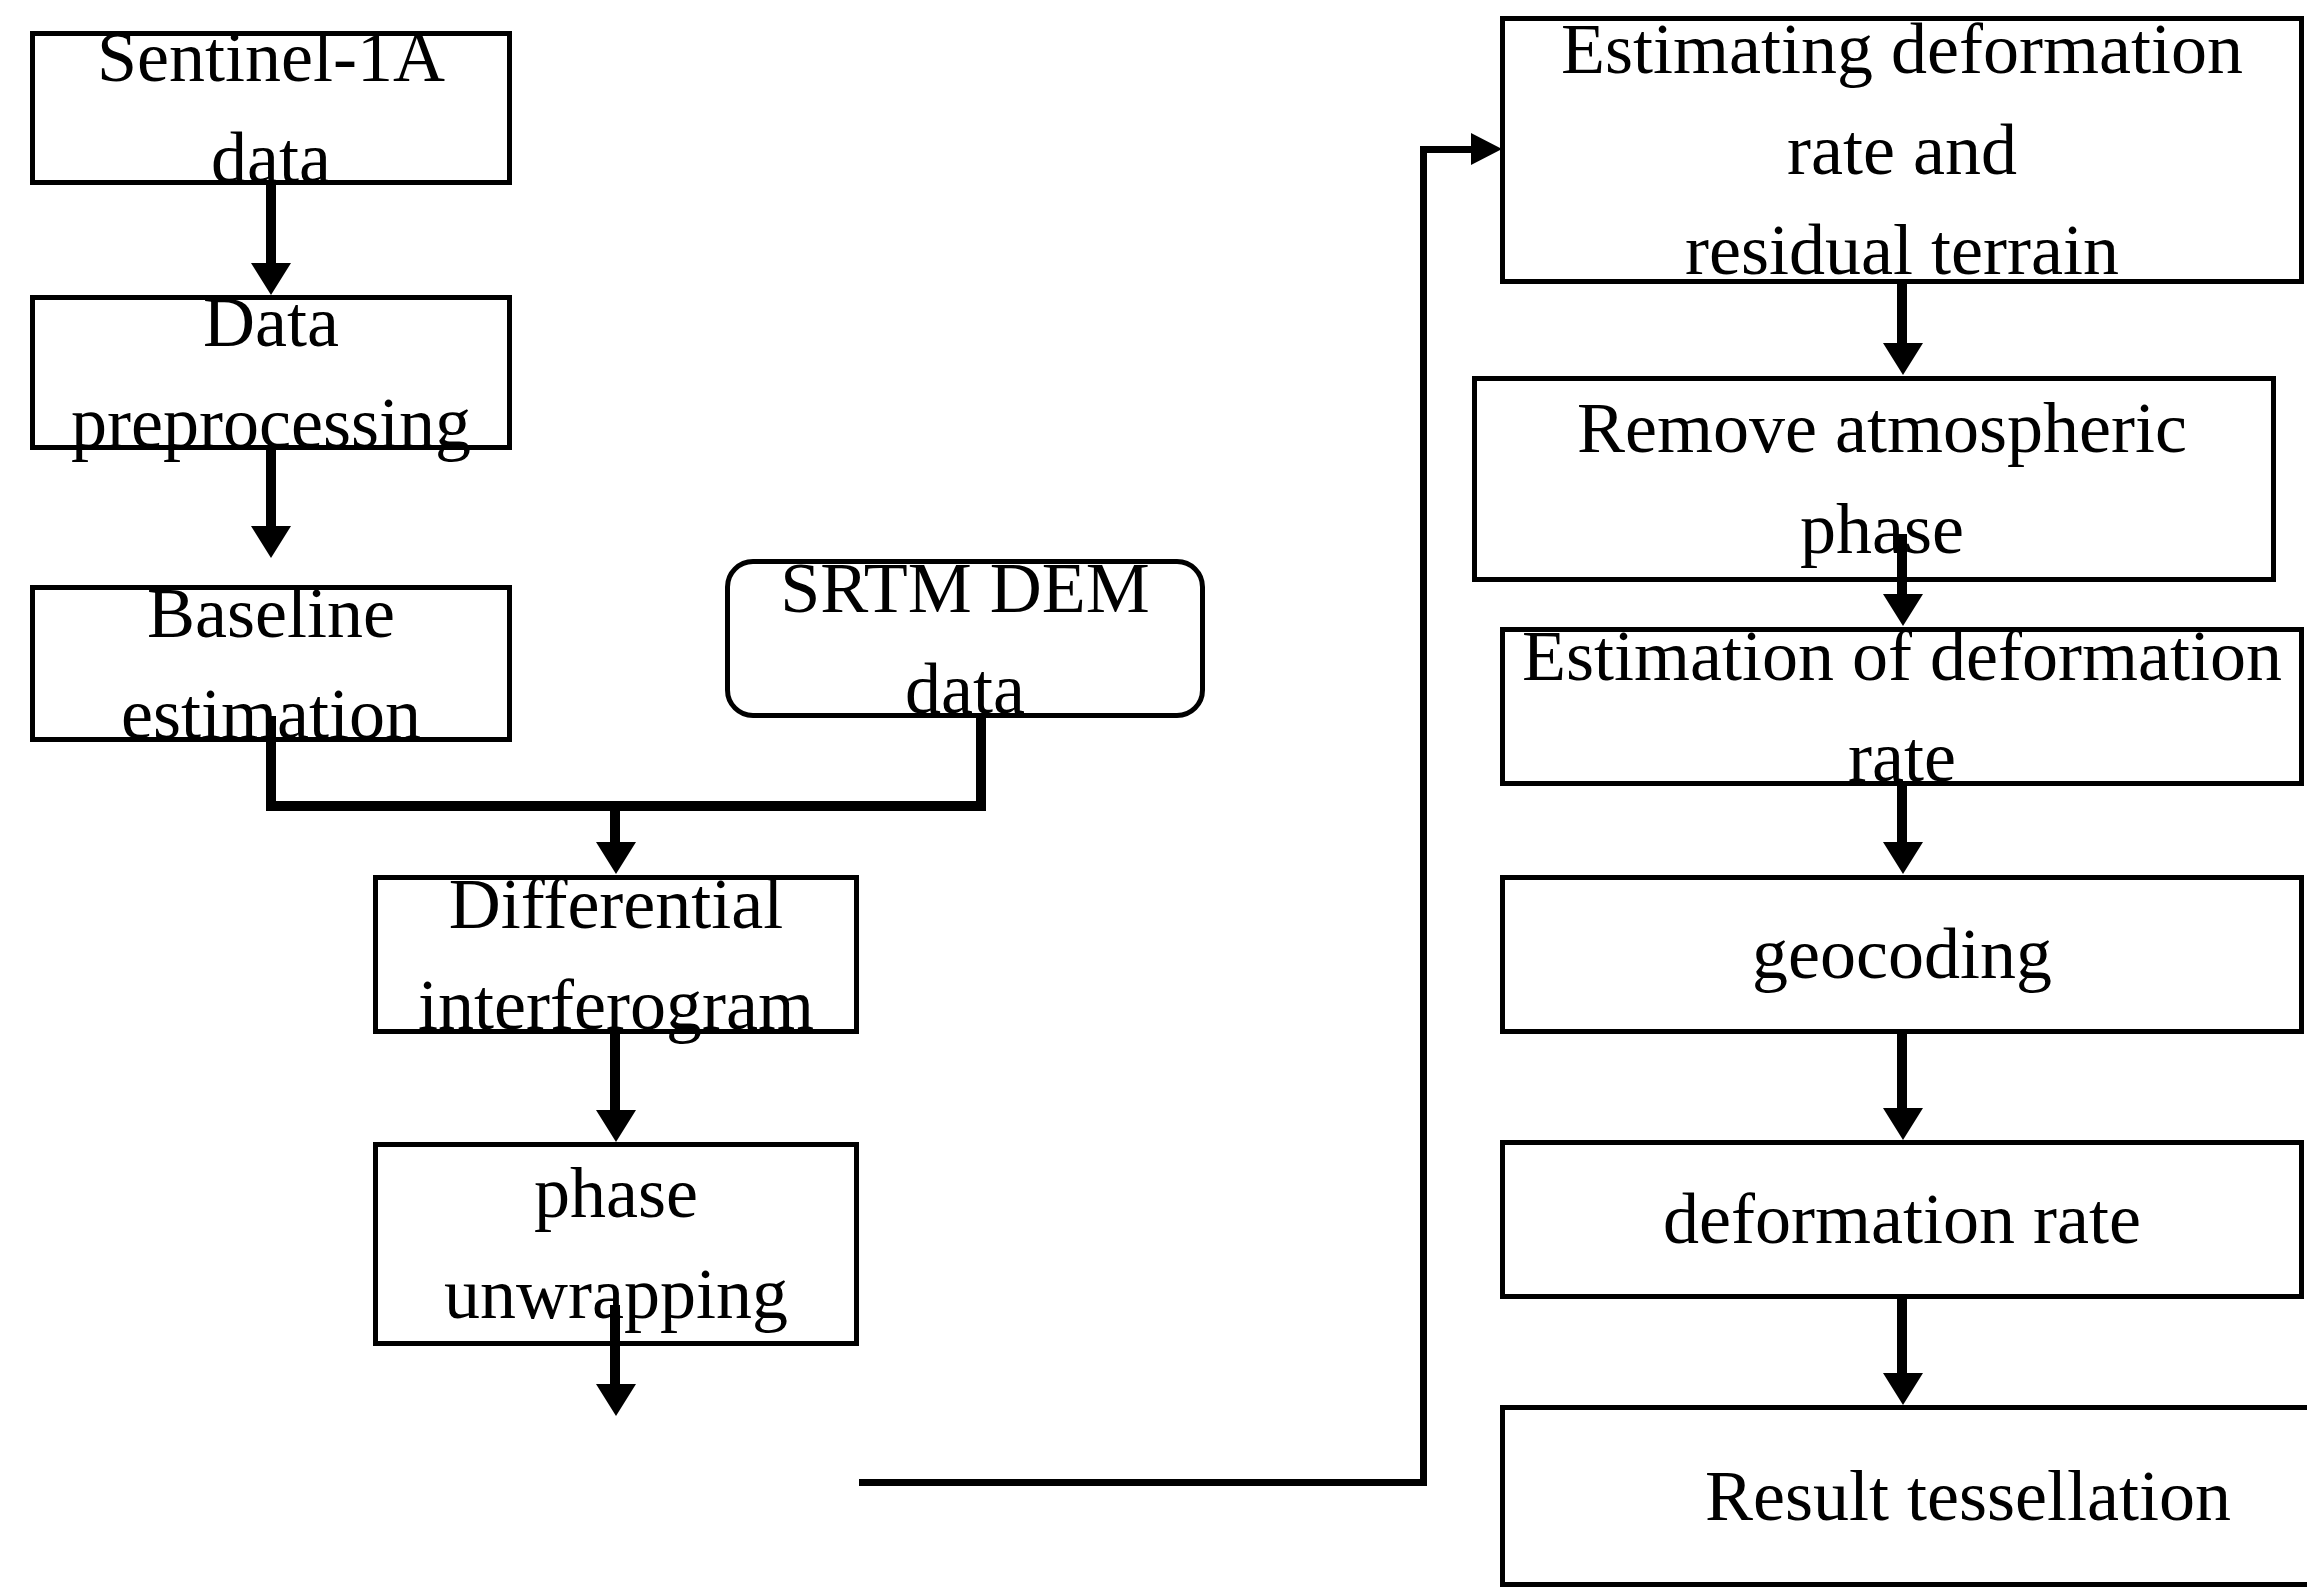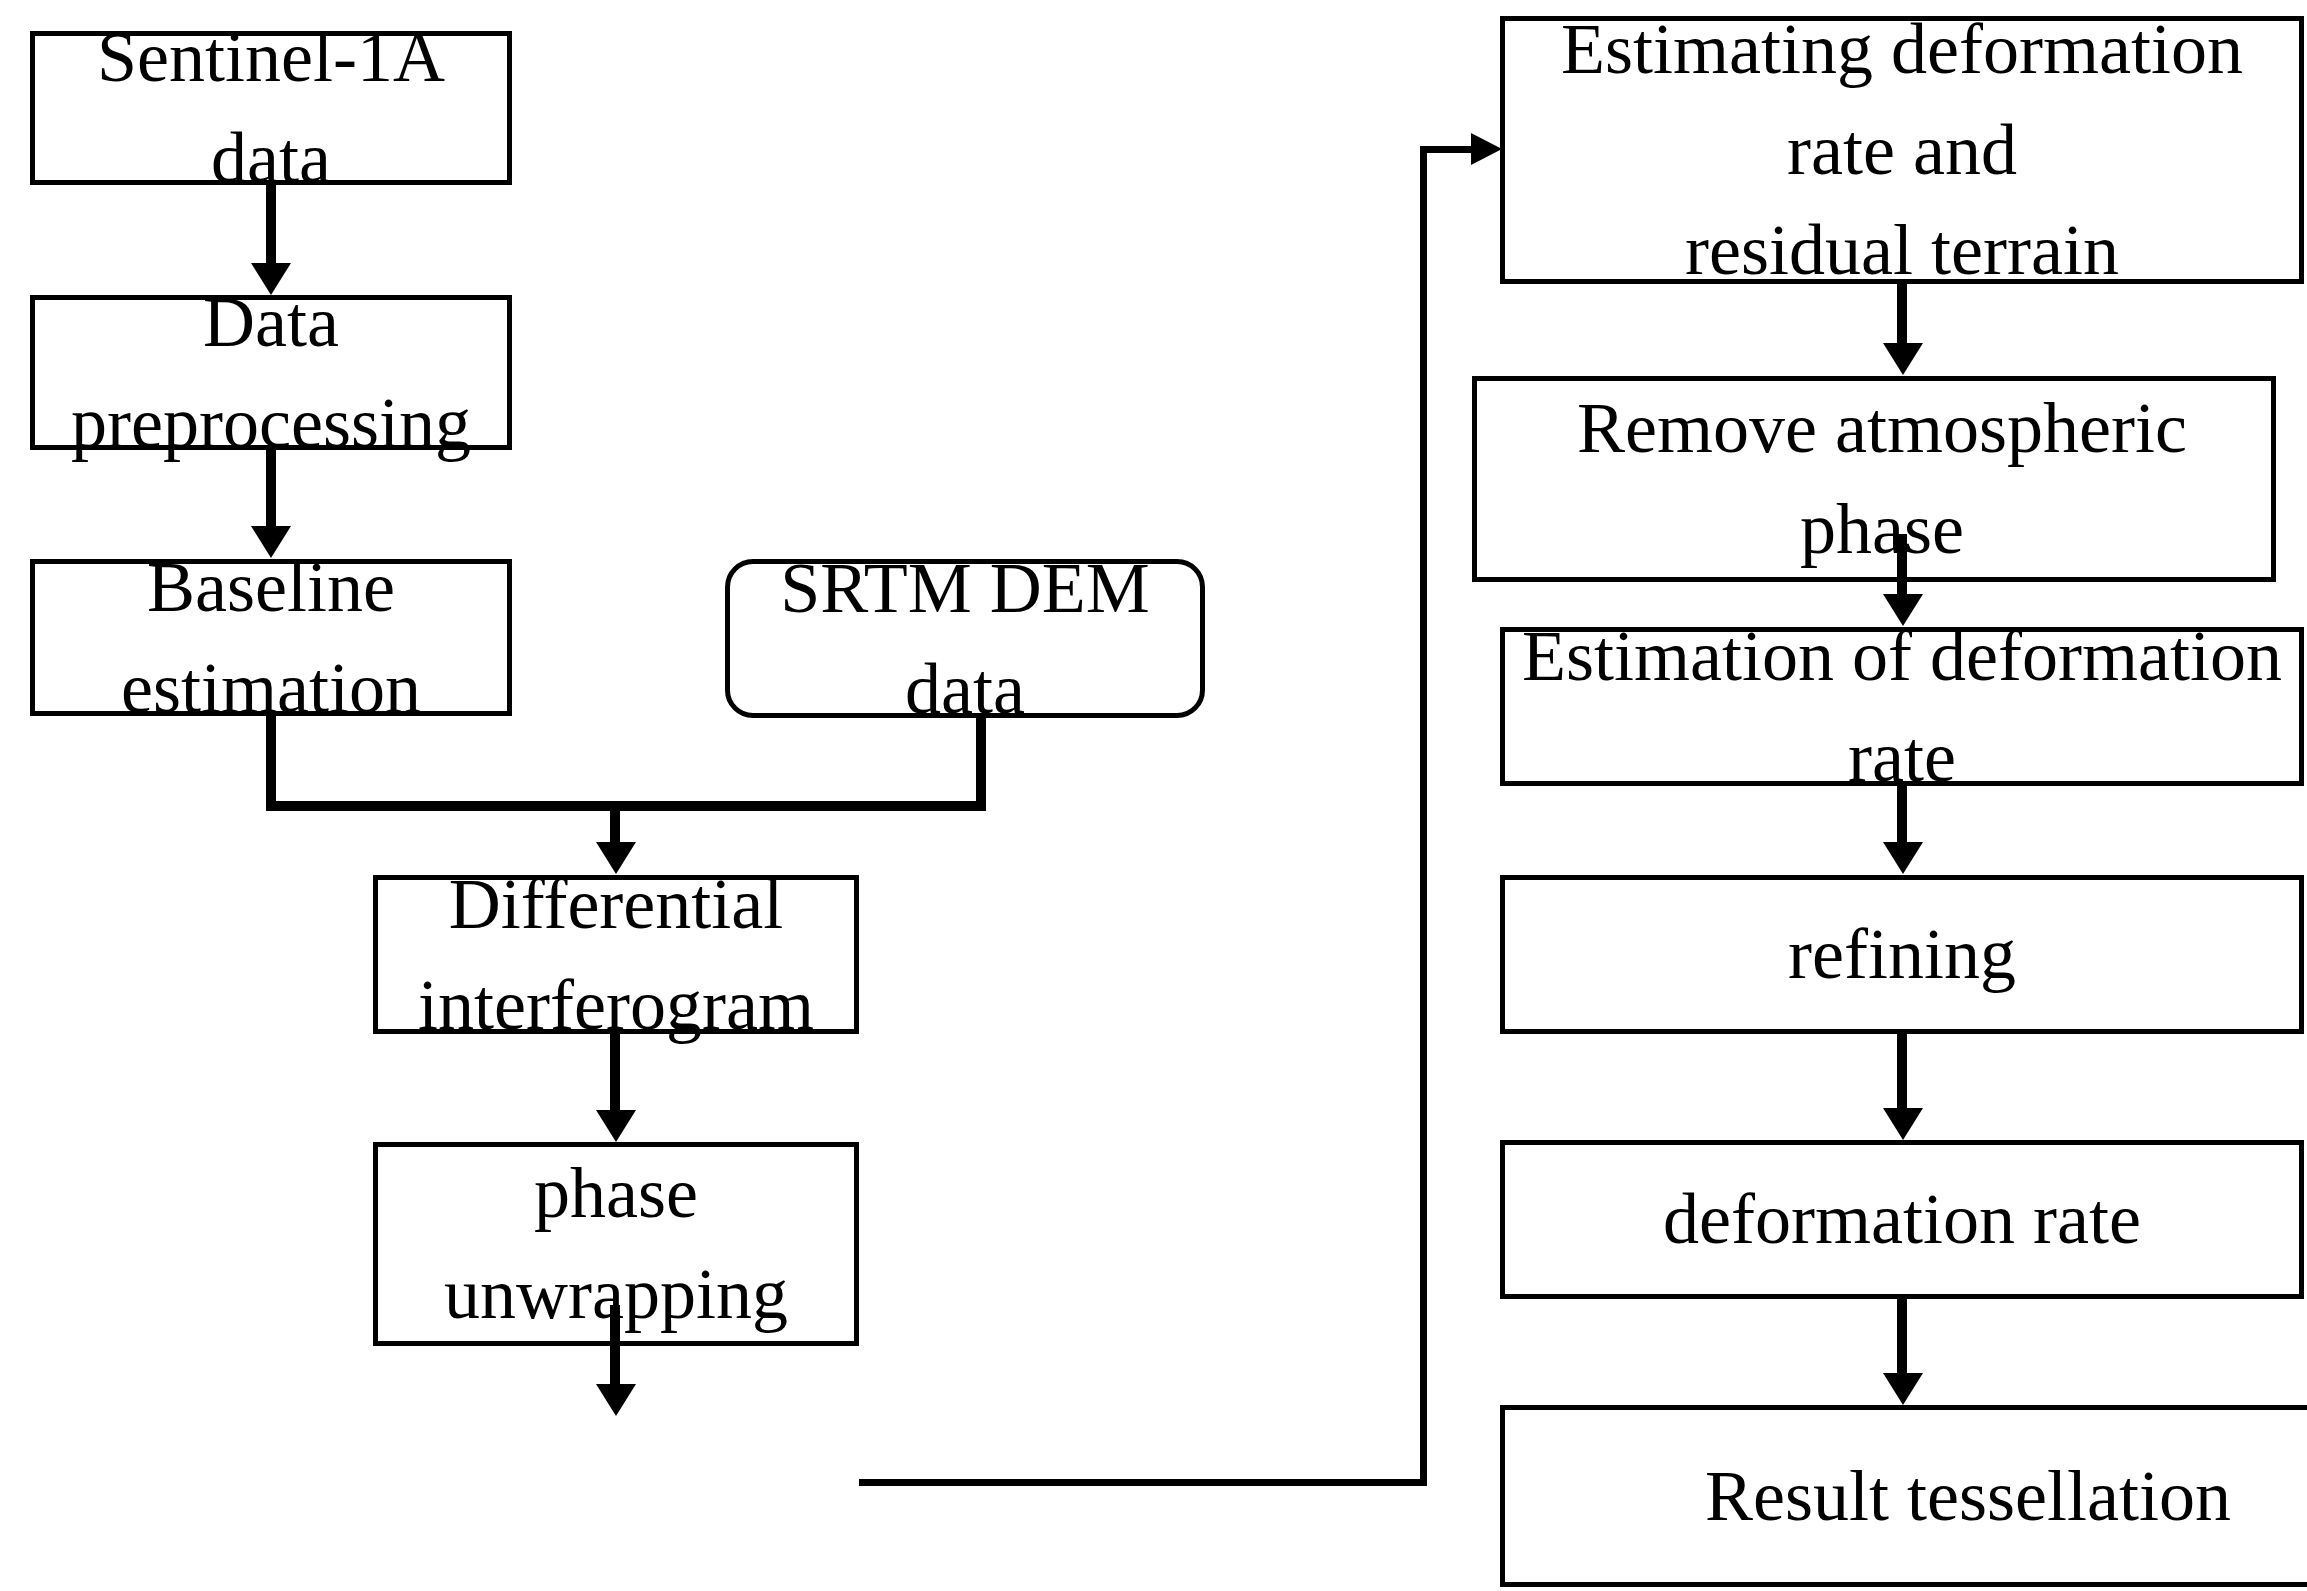--- a/index.html
+++ b/index.html
@@ -42,21 +42,21 @@
   .head-right {
     position: absolute; width: 0; height: 0;
     border-top: 16px solid transparent;
     border-bottom: 16px solid transparent;
     border-left: 31px solid #000000;
   }
 
   
   #b-sentinel      { left: 30px;   top: 31px;   width: 482px;  height: 154px; }
   #b-preprocessing { left: 30px;   top: 295px;  width: 482px;  height: 155px; }
-  #b-baseline      { left: 30px;   top: 559px;  width: 482px;  height: 157px; }
+  #b-baseline      { left: 30px;   top: 585px;  width: 482px;  height: 157px; }
   #b-srtm          { left: 725px; top: 559px;  width: 480px;  height: 159px; border-radius: 28px; }
   
   #b-differential  { left: 373px;  top: 875px; width: 486px;  height: 159px; }
   #b-unwrapping    { left: 373px;  top: 1142px; width: 486px;  height: 204px; }
   #b-rail          { left: 373px;  top: 1416px; width: 486px;  height: 170px; }
   
   #b-estimating    { left: 1500px; top: 16px;   width: 804px; height: 268px; }
   #b-remove        { left: 1472px; top: 376px;  width: 804px; height: 206px; padding-left: 16px; }
   #b-estimation    { left: 1500px; top: 627px;  width: 804px; height: 159px; }
   #b-geocoding     { left: 1500px; top: 875px; width: 804px; height: 159px; }
@@ -109,21 +109,21 @@
   <div class="box" id="b-baseline">Baseline
 estimation</div>
   <div class="box" id="b-srtm">SRTM DEM data</div>
   <div class="box" id="b-differential">Differential
 interferogram</div>
   <div class="box" id="b-unwrapping">phase unwrapping</div>
   <div class="box" id="b-estimating">Estimating deformation rate and
 residual terrain</div>
   <div class="box" id="b-remove">Remove atmospheric phase</div>
   <div class="box" id="b-estimation">Estimation of deformation rate</div>
-  <div class="box" id="b-geocoding">refining</div>
+  <div class="box" id="b-geocoding">geocoding</div>
   <div class="box" id="b-deformation">deformation rate</div>
   <div class="box" id="b-result">Result tessellation</div>
 
   <div class="shaft-v" id="a1s"></div>
   <div class="head-down" id="a1h"></div>
 
   <div class="shaft-v" id="a2s"></div>
   <div class="head-down" id="a2h"></div>
 
   <div class="shaft-v" id="m1"></div>

